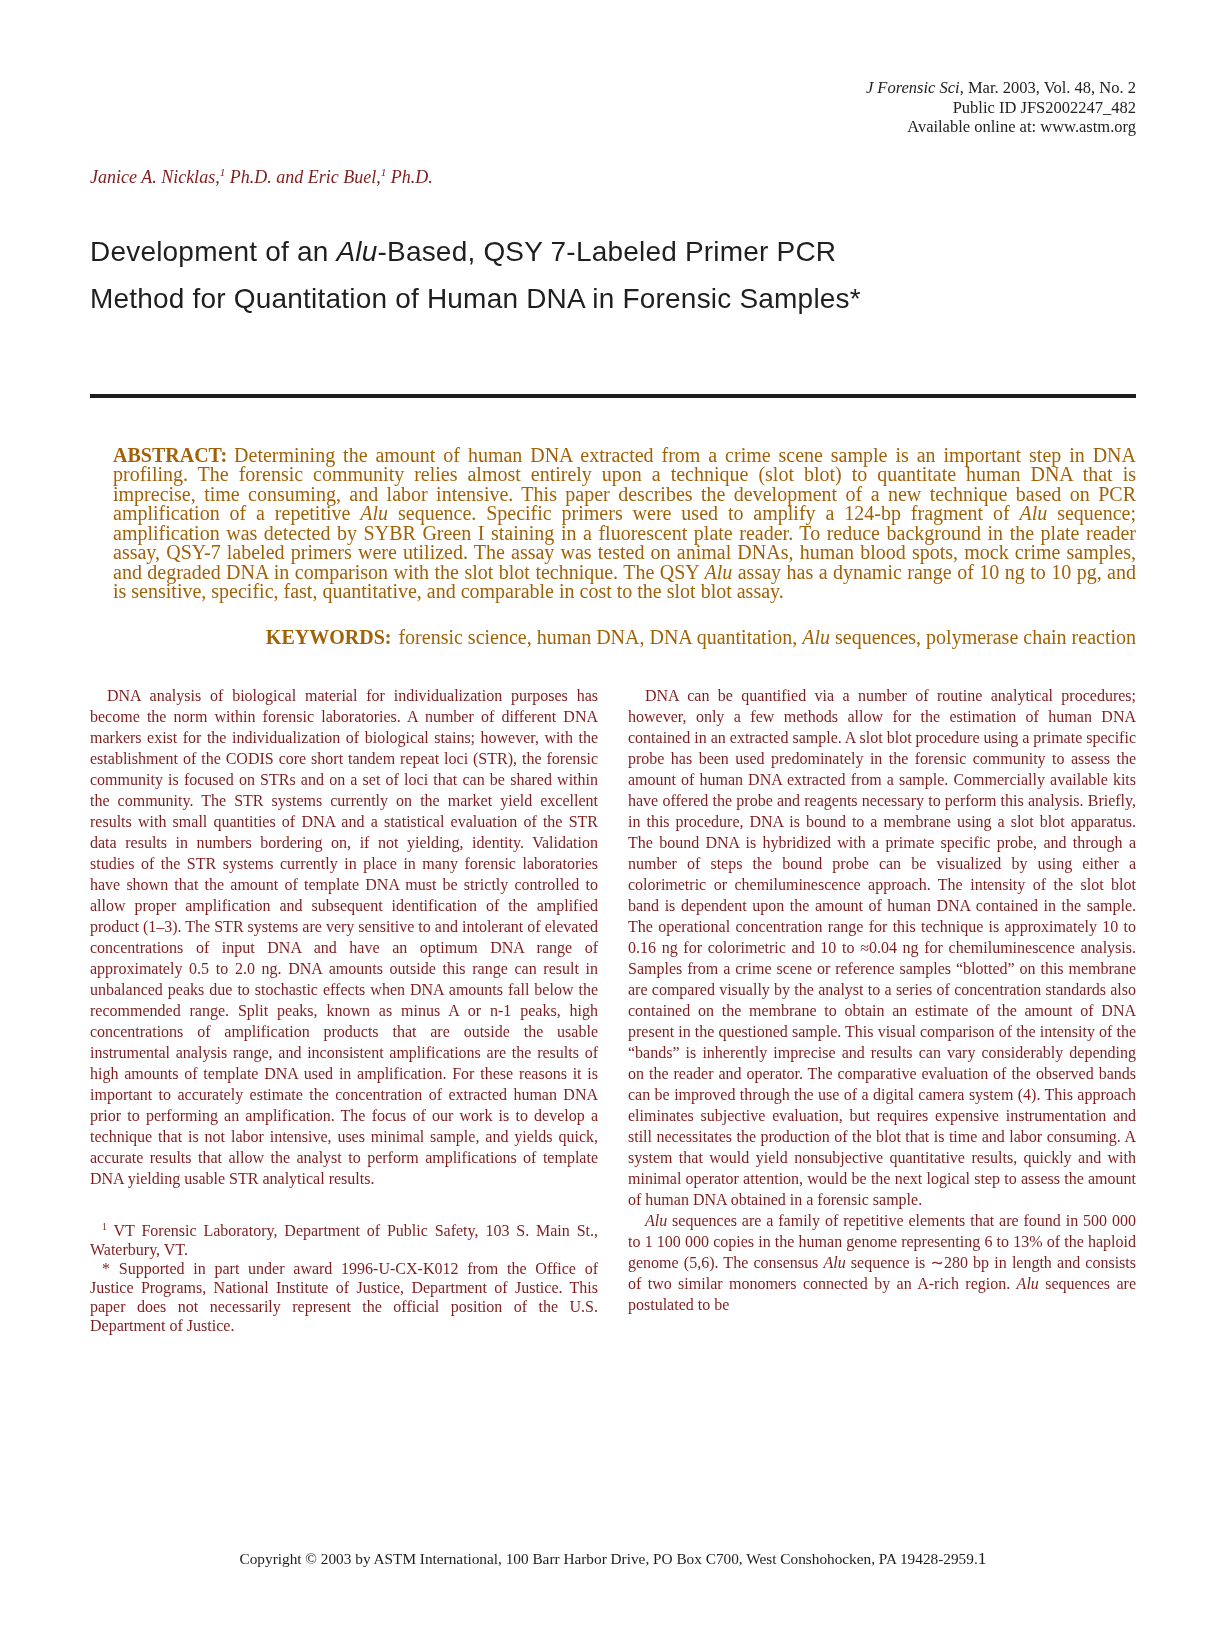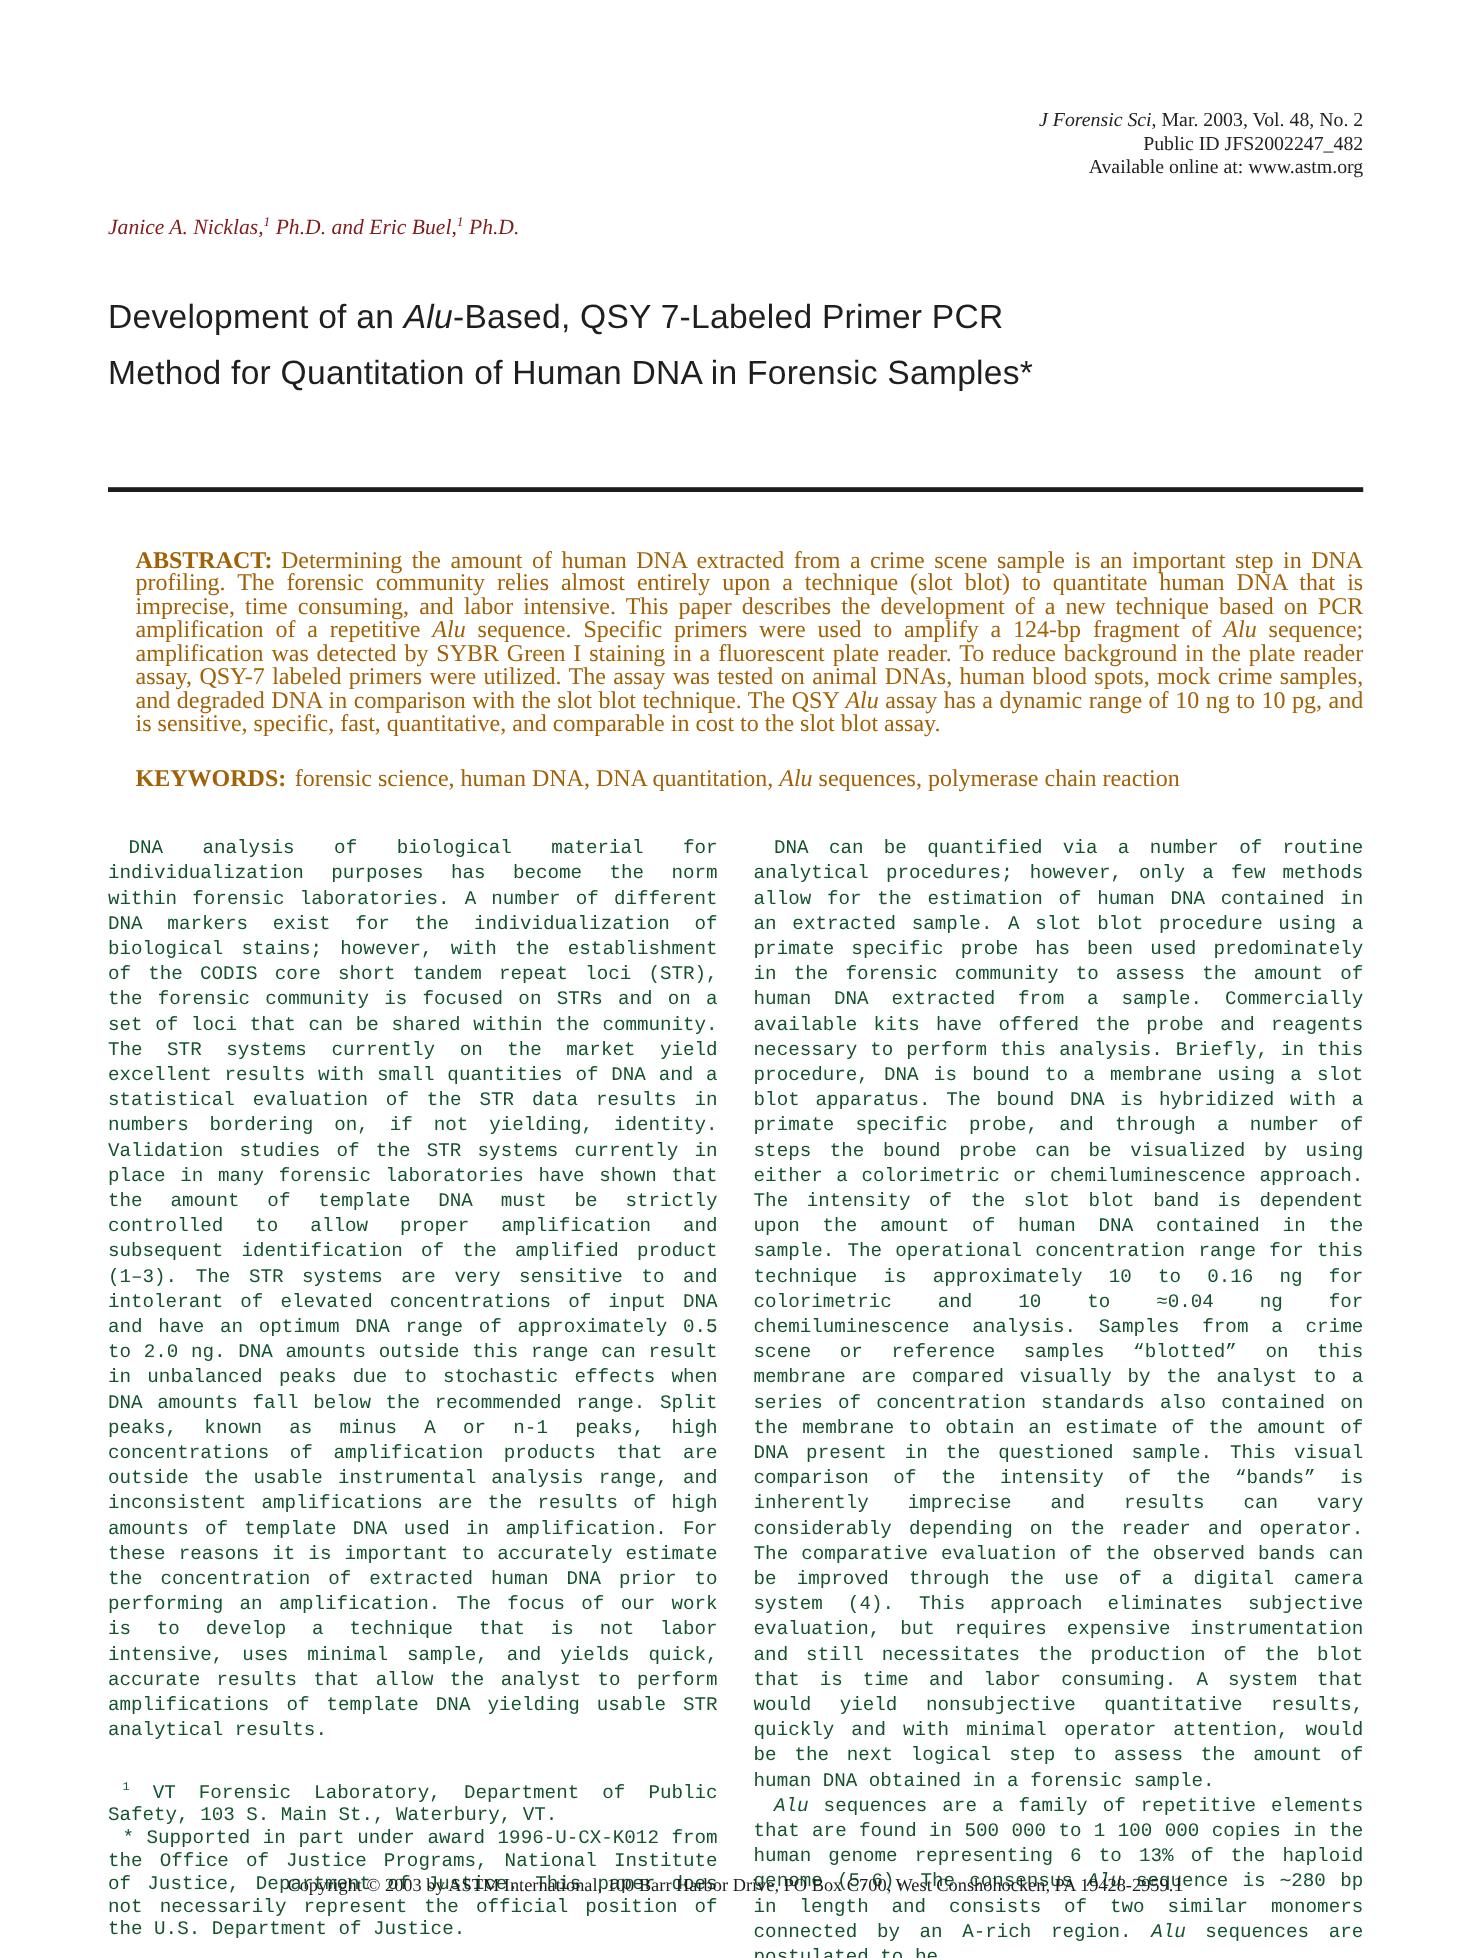--- a/index.html
+++ b/index.html
@@ -4,21 +4,21 @@
 <style>
   * { margin: 0; padding: 0; box-sizing: border-box; }
   html, body { background: #ffffff; }
   body {
     width: 1219px; height: 1632px;
     position: relative;
     color: #1d1d1d;
     font-family: "Liberation Serif", serif;
     overflow: hidden;
   }
-  .page { position: absolute; inset: 0; padding: 78px 83px 16px 90px; margin-top: 12px; }
+  .page { position: absolute; inset: 0; padding: 78px 83px 16px 90px; }
 
   .header { text-align: right; font-size: 16.5px; line-height: 19.5px; color: #222; }
 
   .authors { margin-top: 30px; font-style: italic; font-size: 18px; color: #7f1d1d; }
   .authors sup, sup { font-size: 0.62em; vertical-align: super; line-height: 0; }
 
   h1.title {
     margin-top: 40px;
     font-family: "Liberation Sans", sans-serif;
     font-weight: 400;
@@ -32,25 +32,25 @@
   .rule { margin-top: 72px; height: 4px; background: #1d1d1d; }
 
   .abstract, .keywords {
     margin-left: 23px;
     font-size: 20px;
     line-height: 19.5px;
     text-align: justify;
     color: #a16207;
   }
   .abstract { margin-top: 48px; }
-  .keywords { margin-top: 26px; text-align: left; }
+  .keywords { margin-top: 26px; text-align: right; }
   .label { font-weight: bold; margin-right: 7px; }
 
   .columns { margin-top: 38px; display: flex; gap: 30px; }
-  .col { width: 508px; font-size: 16px; line-height: 21px; text-align: justify; color: #14532d; font-family: Liberation Mono, monospace; }
+  .col { width: 508px; font-size: 16px; line-height: 21px; text-align: justify; color: #7f1d1d; }
   .col p.body-para { text-indent: 17px; }
 
   .footnotes { margin-top: 32px; font-size: 16px; line-height: 19px; text-align: justify; }
   .footnotes p { text-indent: 12px; }
 
   .footer {
     position: absolute; left: 90px; right: 83px; top: 1548px;
     display: flex; justify-content: center; align-items: baseline;
     font-size: 15.3px; color: #1d1d1d;
   }

